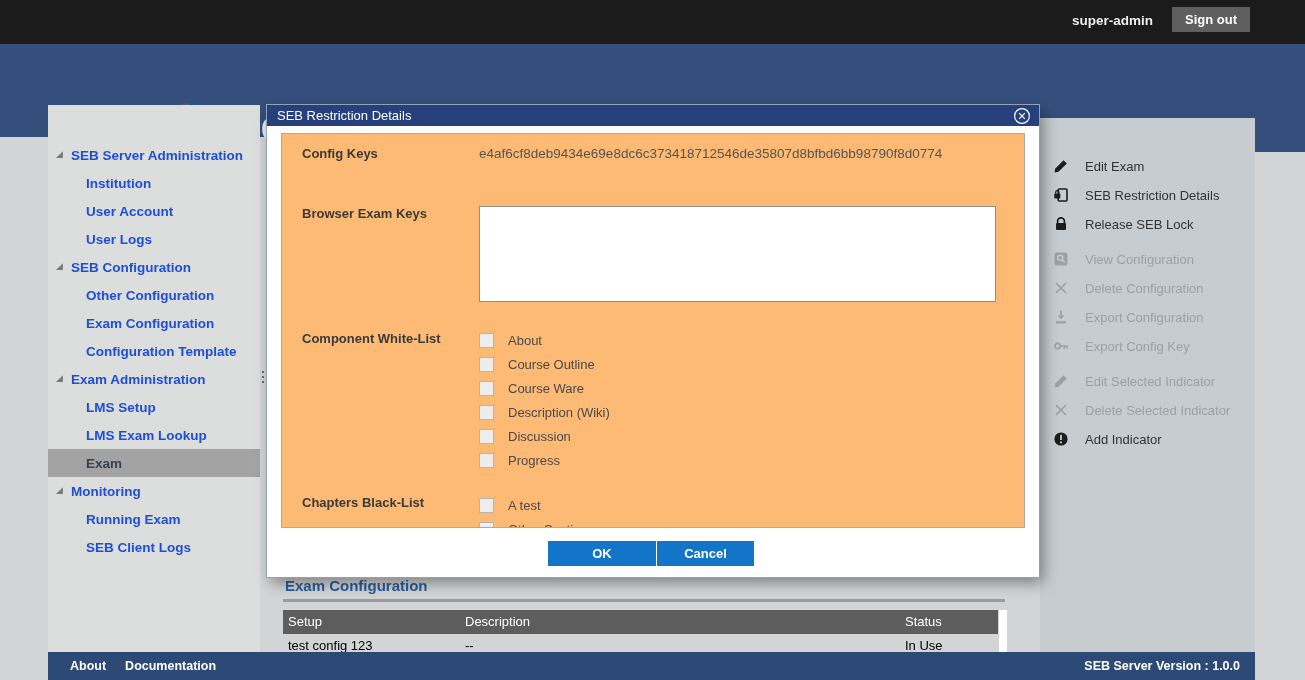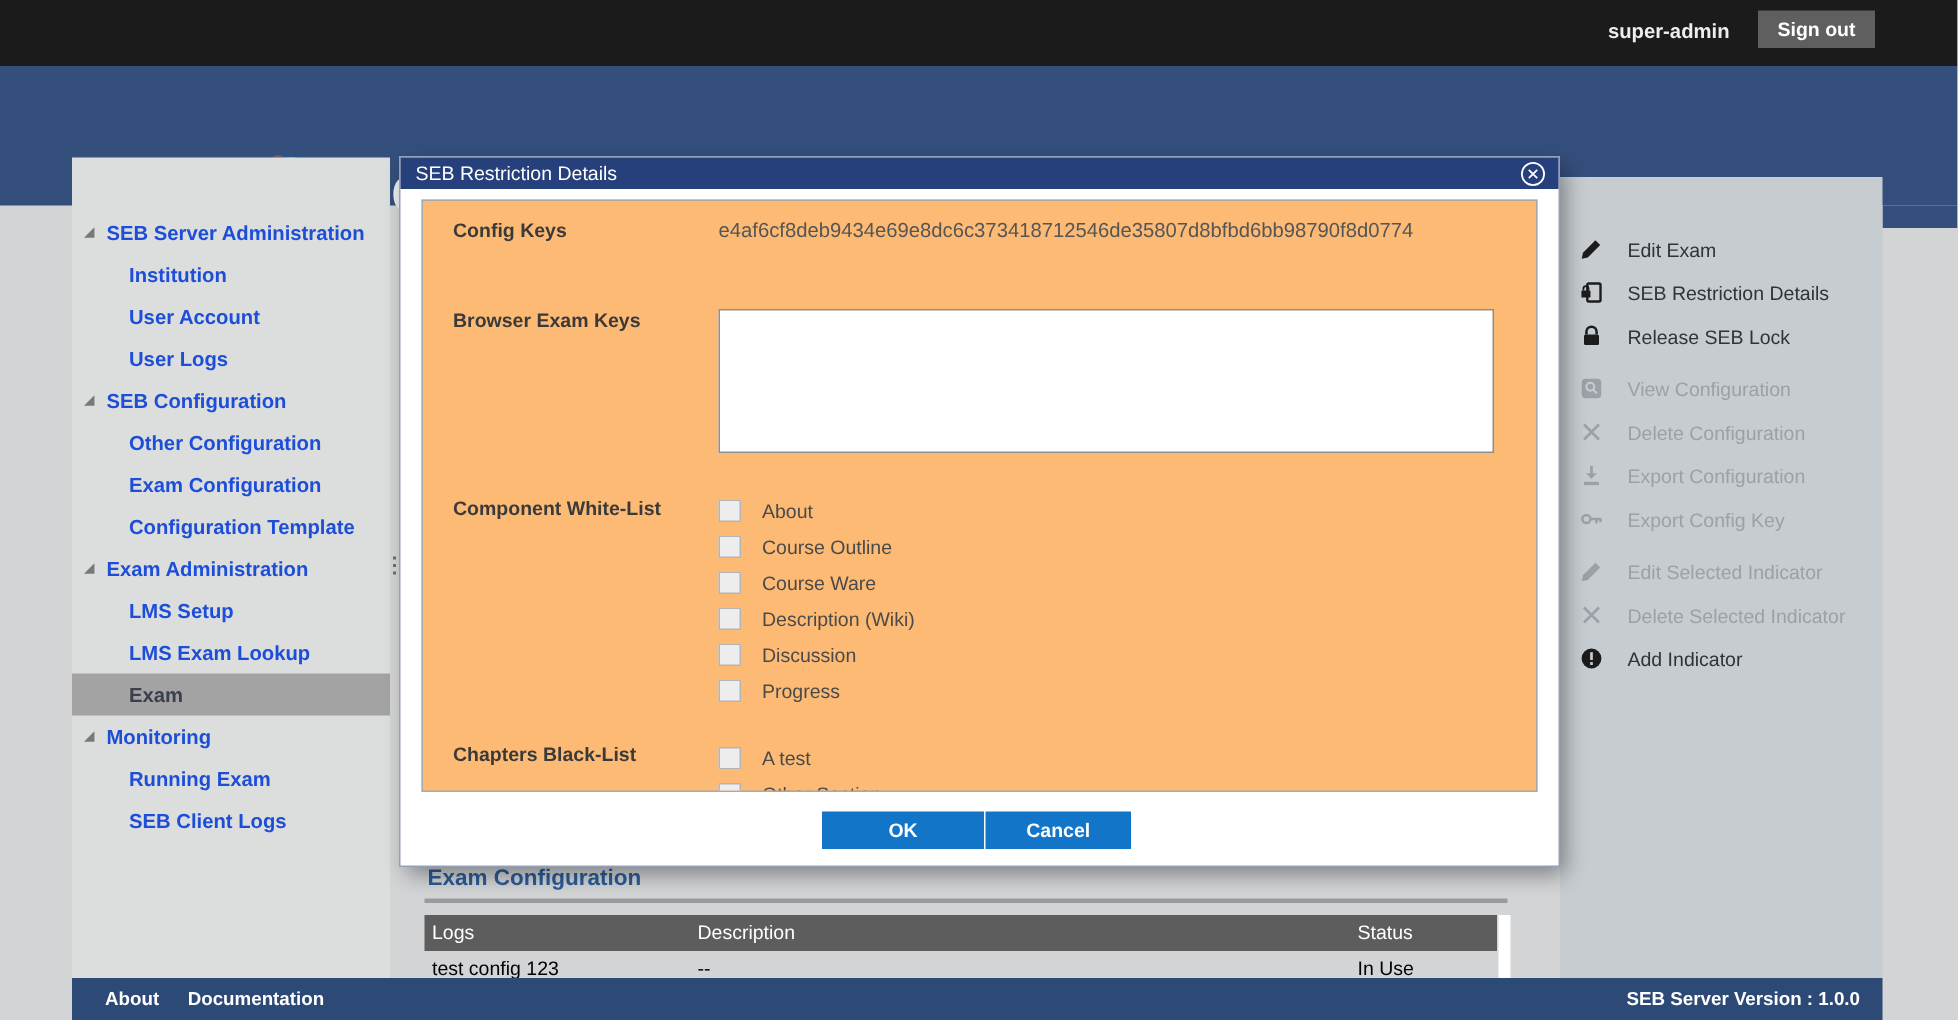--- a/index.html
+++ b/index.html
@@ -241,21 +241,21 @@
           <rect x="7.1" y="10.4" width="1.8" height="1.9" fill="#c6ccd0"></rect>
         </svg></span>
       <span class="alabel">Add Indicator</span>
     </div>
   </div>
 
 <div class="content">
   <div class="section-title">Exam Configuration</div>
   <div class="divider"></div>
   <div class="thead">
-      <div class="cell col-0">Logs</div>
+      <div class="cell col-0">Setup</div>
       <div class="cell col-1">Description</div>
       <div class="cell col-2">Status</div>
     </div>
   <div class="trow">
       <div class="cell col-0">test config 123</div>
       <div class="cell col-1">--</div>
       <div class="cell col-2">In Use</div>
     </div>
   <div class="table-scroll"></div>
 </div>

